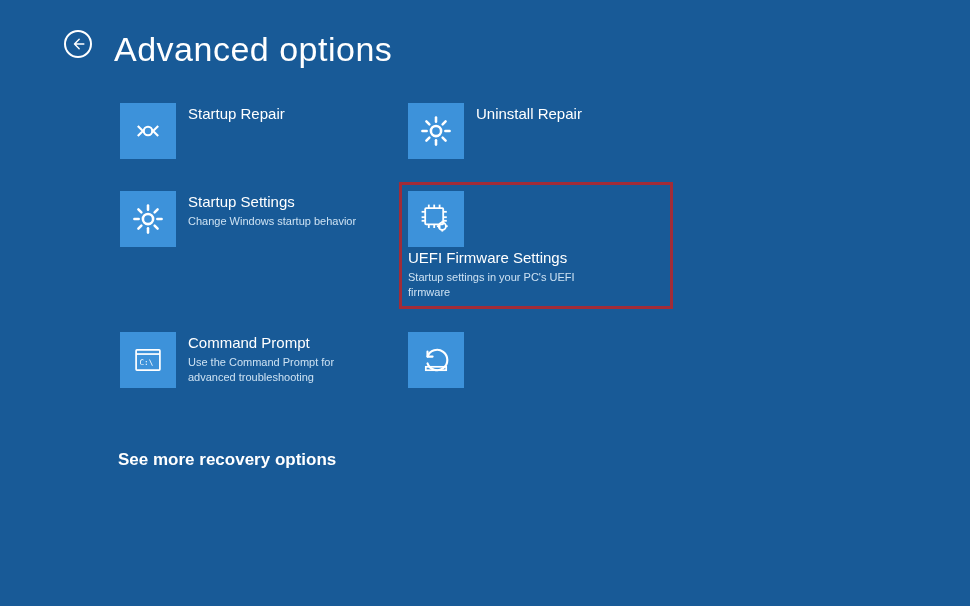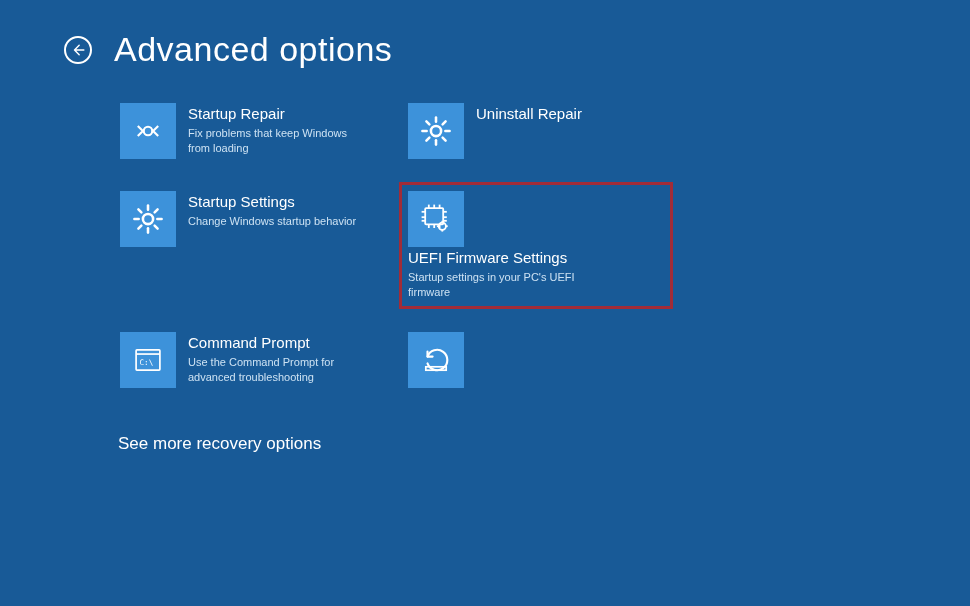--- a/index.html
+++ b/index.html
@@ -5,21 +5,20 @@
   * { box-sizing: border-box; margin: 0; padding: 0; }
   html, body {
     width: 970px; height: 606px;
     background: #185a97;
     font-family: "Segoe UI", "Segoe UI Light", Arial, sans-serif;
     color: #ffffff;
     overflow: hidden;
   }
   .header {
     display: flex;
-    align-items: center;
     padding: 30px 0 0 64px;
   }
   .back-circle {
     width: 28px; height: 28px;
     border: 2px solid #ffffff;
     border-radius: 50%;
     display: flex; align-items: center; justify-content: center;
     margin-right: 22px;
     cursor: pointer;
     flex-shrink: 0;
@@ -65,24 +64,24 @@
     font-weight: 400;
     line-height: 1.35;
     color: #cde2f3;
   }
   .highlight {
     outline: 3px solid #a12c38;
     outline-offset: 4px;
     flex-direction: column;
   }
   .see-more {
-    margin-top: 44px;
+    margin-top: 60px;
     margin-left: 118px;
     font-size: 17px;
-    font-weight: 400;
+    font-weight: 700;
     cursor: pointer;
   }
   svg { fill: none; stroke: #ffffff; }
 </style>
 </head>
 <body>
 
 <div class="header">
   <div class="back-circle">
     <svg width="14" height="14" viewBox="0 0 24 24">
@@ -97,21 +96,20 @@
   <div class="tile">
     <div class="tile-icon">
       <svg width="34" height="34" viewBox="0 0 40 40">
         <path d="M8 14 L14 20 L8 26" stroke-width="2.5" stroke-linejoin="round"></path>
         <circle cx="20" cy="20" r="5" stroke-width="2.5"></circle>
         <path d="M32 14 L26 20 L32 26" stroke-width="2.5" stroke-linejoin="round"></path>
       </svg>
     </div>
     <div class="tile-text">
       <div class="tile-title">Startup Repair</div>
-      <div class="tile-desc">Fix problems that keep Windows from loading</div>
     </div>
   </div>
 
   <div class="tile">
     <div class="tile-icon">
       <svg width="34" height="34" viewBox="0 0 40 40">
         <circle cx="20" cy="20" r="6" stroke-width="3"></circle>
         <g stroke-width="3" stroke-linecap="round">
           <line x1="20" y1="4" x2="20" y2="9"></line>
             <line x1="20" y1="31" x2="20" y2="36"></line>

